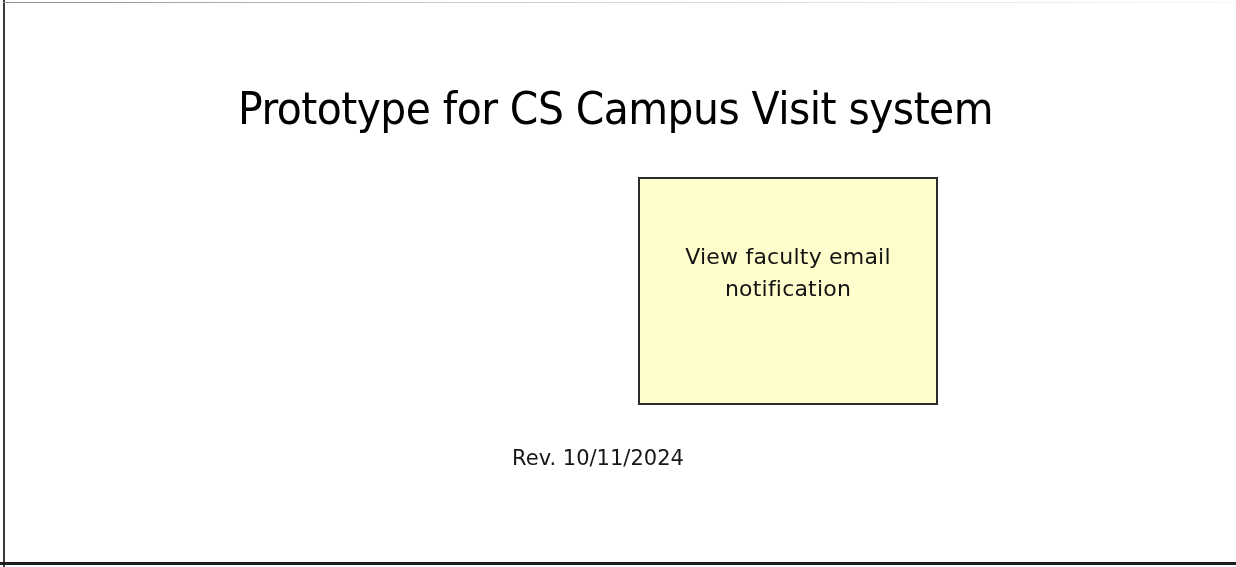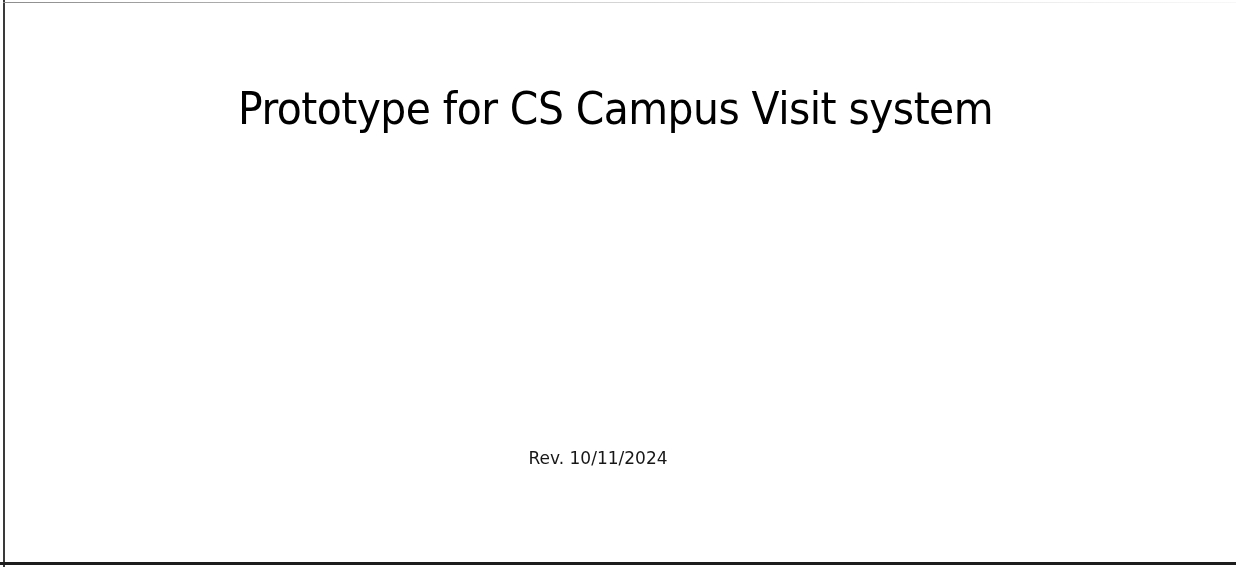--- a/index.html
+++ b/index.html
@@ -99,33 +99,37 @@
   }
 
   
   .revision {
     position: absolute;
     left: 0;
     top: 447px;
     width: 1196px;
     text-align: center;
     font-family: "DejaVu Sans", sans-serif;
-    font-size: 17px;
+    font-size: 21px;
     line-height: 22px;
     color: #171717;
   }
 </style>
 </head>
 <body>
 
 <div id="slide">
 
   <div class="edge-left"></div>
   <div class="edge-top"></div>
   <div class="edge-bottom"></div>
 
   <div class="slide-title">Prototype for CS Campus Visit system</div>
 
 
+  <div class="box" id="box-email">
+    <span class="box-label">View faculty email
+notification</span>
+  </div>
 
   <div class="revision">Rev. 10/11/2024</div>
 
 </div>
 
 </body></html>

